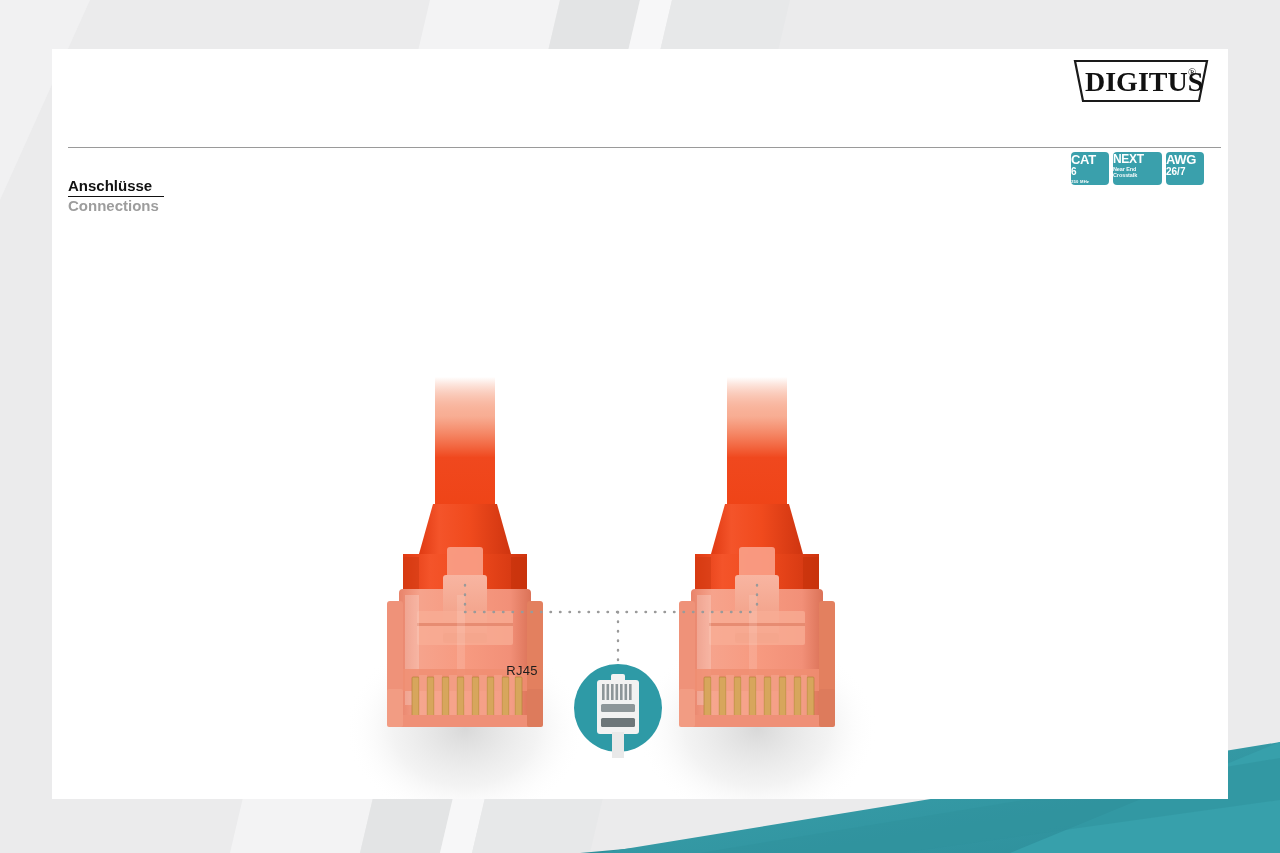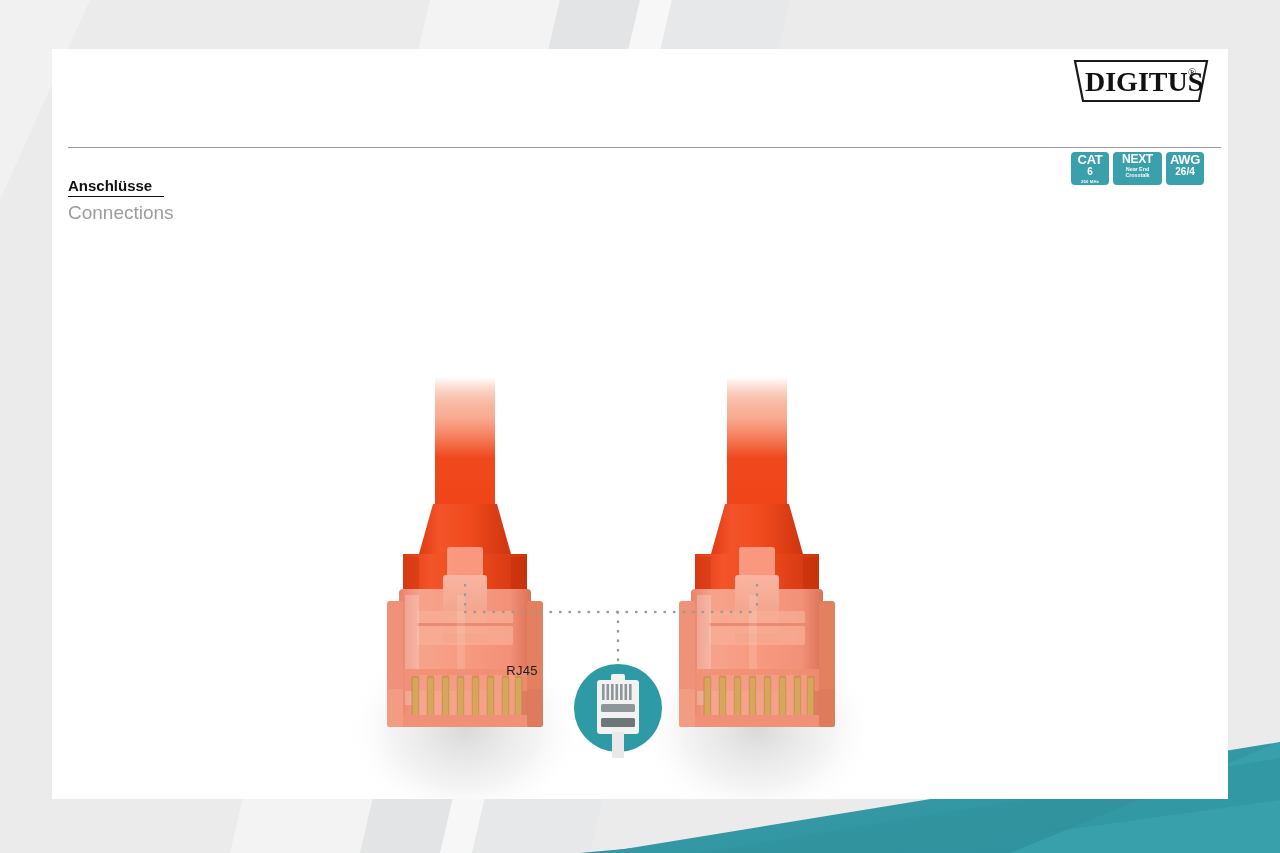--- a/index.html
+++ b/index.html
@@ -32,21 +32,21 @@
   .title-name{color:#2b2b2b;font-size:17px;margin-left:7px;white-space:nowrap;}
   .title-rule{
     position:absolute;left:16px;top:98px;width:1153px;height:1px;
     background:#9a9a9a;
   }
 
   
   .badges{position:absolute;right:24px;top:103px;display:flex;gap:4px;}
   .badge{
     width:38px;height:33px;border-radius:4px;background:#3aa0ac;
-    color:#ffffff;display:flex;flex-direction:column;align-items:center;
+    color:#ffffff;display:flex;flex-direction:column;
     justify-content:flex-start;padding-top:1px;box-sizing:border-box;
     overflow:hidden;
   }
   .badge.wide{width:49px;}
   .badge .b1{font-size:13px;font-weight:bold;line-height:13px;letter-spacing:-0.3px;}
   .badge .b1.sm{font-size:12px;}
   .badge .b2{font-size:10px;font-weight:bold;line-height:11px;}
   .badge .b3{font-size:5.5px;font-weight:bold;line-height:6px;letter-spacing:-0.1px;
              opacity:.95;}
   .badge .b4{font-size:5.5px;font-weight:bold;line-height:6px;letter-spacing:-0.1px;
@@ -55,21 +55,21 @@
                letter-spacing:.2px;}
 
   
   .sec{position:absolute;left:16px;top:128px;}
   .sec-de{
     font-size:15px;font-weight:bold;color:#111111;
     border-bottom:1px solid #111111;display:inline-block;padding-bottom:2px;
     padding-right:12px;
     text-align:center;
   }
-  .sec-en{font-size:19px;font-weight:normal;color:#9d9d9d;margin-top:5px;}
+  .sec-en{font-size:15px;font-weight:bold;color:#9d9d9d;}
 
   
   .figure{position:absolute;left:0;top:140px;width:1176px;height:610px;}
   .fig-svg{display:block;}
 
   .rj-label{
     position:absolute;left:0;top:614px;width:940px;text-align:center;
     font-size:13px;color:#1d1d1d;letter-spacing:.3px;
   }
 </style>
@@ -115,21 +115,21 @@
       <span class="b2">6</span>
       <span class="tiny">250 MHz</span>
     </div>
     <div class="badge wide">
       <span class="b1 sm">NEXT</span>
       <span class="b3">Near End</span>
       <span class="b4">Crosstalk</span>
     </div>
     <div class="badge">
       <span class="b1">AWG</span>
-      <span class="b2">26/4</span>
+      <span class="b2">26/7</span>
     </div>
   </div>
 
   <div class="sec">
     <div class="sec-de">Anschlüsse</div>
     <div class="sec-en">Connections</div>
   </div>
 
   <div class="figure">
   <svg class="fig-svg" width="1176" height="610" viewBox="0 0 1176 610" xmlns="http://www.w3.org/2000/svg">

